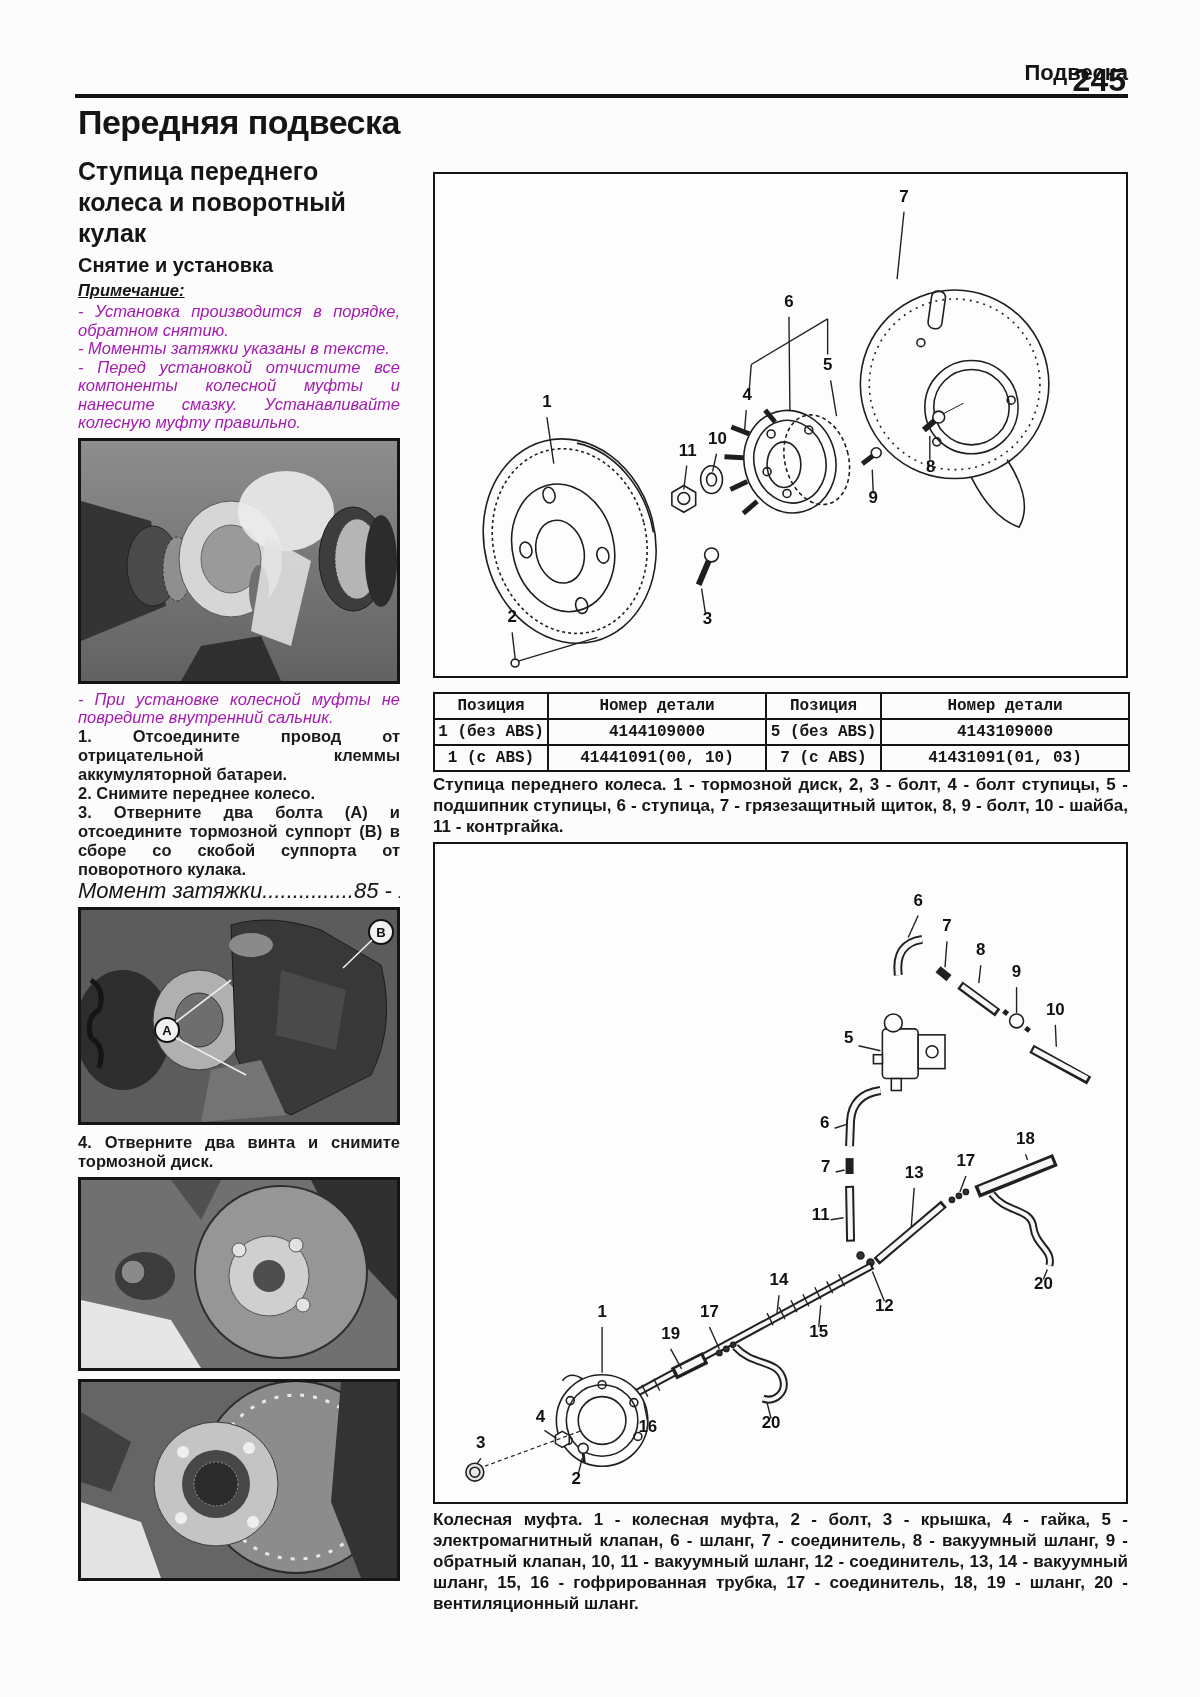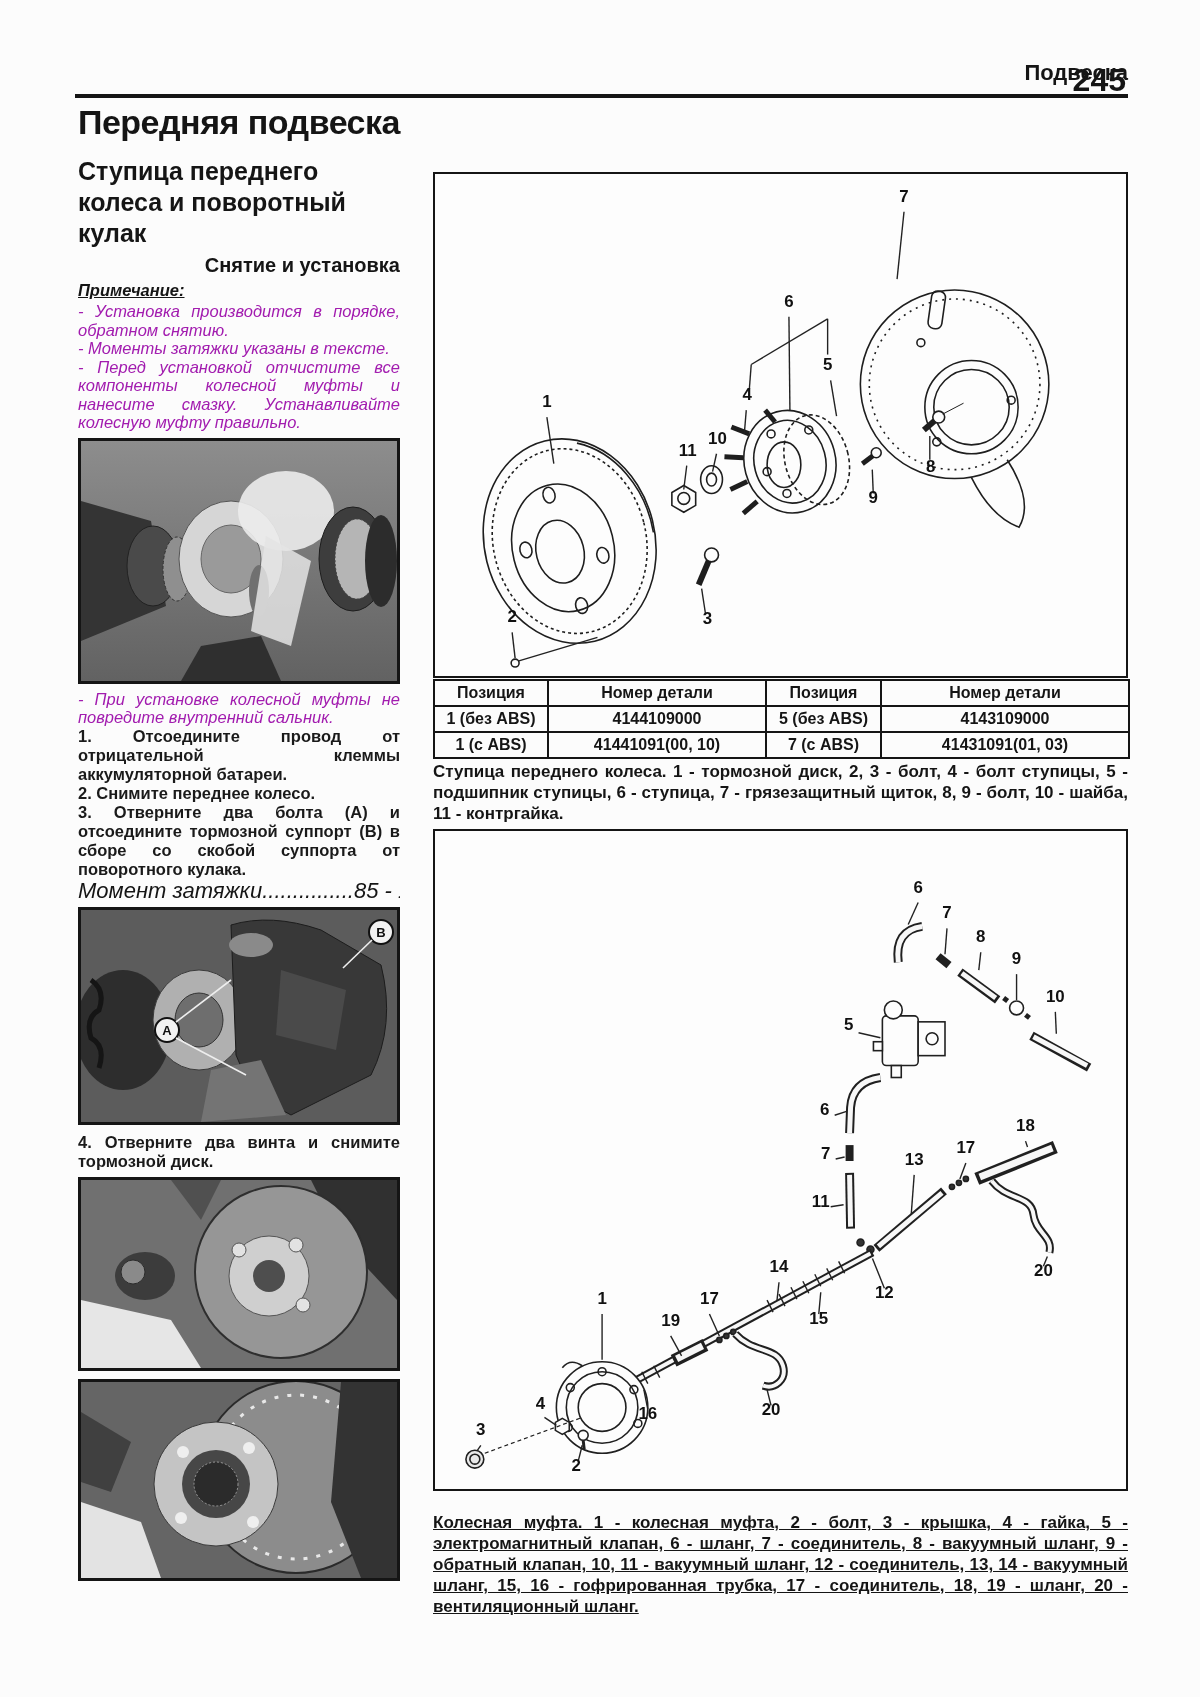--- a/index.html
+++ b/index.html
@@ -13,41 +13,41 @@
   .hdr{position:absolute;left:75px;top:54px;width:1053px;height:40px;
        border-bottom:4px solid #151515;}
   .hdr-title{position:absolute;left:0;right:0;top:6px;text-align:right;
        font-size:22px;font-weight:700;}
   .hdr-num{position:absolute;right:2px;top:8px;font-size:32px;font-weight:700;}
   .main-title{position:absolute;left:78px;top:103px;font-size:34px;
        font-weight:700;letter-spacing:-0.5px;}
   
   .col-left{position:absolute;left:78px;top:156px;width:322px;}
   .h2{font-size:25px;line-height:31px;font-weight:700;margin:0 0 4px 0;}
-  .h3{font-size:20px;line-height:24px;font-weight:700;margin:0 0 4px 0;text-align:right;}
+  .h3{font-size:20px;line-height:24px;font-weight:700;margin:0 0 4px 0;}
   .note-h{font-size:16.5px;font-style:italic;font-weight:700;
        text-decoration:underline;margin:2px 0 2px 0;}
   .note{font-size:16.5px;line-height:18.5px;font-style:italic;
        text-align:justify;margin:0;color:#a21caf;}
   .step{font-size:16.5px;line-height:19px;text-align:justify;margin:0;
        font-weight:700;color:#1a1a1a;}
   .torque{font-size:22px;line-height:20px;font-style:italic;margin:2px 0 0 0;
        white-space:nowrap;overflow:hidden;}
   .photo{border:3px solid #151515;margin-top:6px;line-height:0;background:#777;}
   
   .col-right{position:absolute;left:433px;top:172px;width:695px;}
   .diagram{border:2px solid #151515;background:#fdfdfd;line-height:0;}
-  table.parts{border-collapse:collapse;width:695px;margin-top:1px;
-       table-layout:fixed;}
+  table.parts{border-collapse:collapse;width:695px;margin-top:14px;
+       table-layout:fixed;font-family:Liberation Mono, monospace;}
   table.parts th,table.parts td{
        border:2px solid #151515;font-size:16px;font-weight:700;
        text-align:center;padding:3px 2px;line-height:18px;}
   .caption{font-size:17px;line-height:21px;font-weight:700;
        text-align:justify;margin:2px 0 0 0;}
-  .cap2{margin-top:21px;text-decoration:underline;}
+  .cap2{margin-top:5px;}
   svg text{font-family:"Liberation Sans",sans-serif;font-weight:700;
        fill:#111;font-size:17px;text-anchor:middle;}
   svg .lead{stroke:#222;stroke-width:1.4;}
 </style>
 </head>
 <body>
 
 <div class="page">
 
   <div class="hdr">

